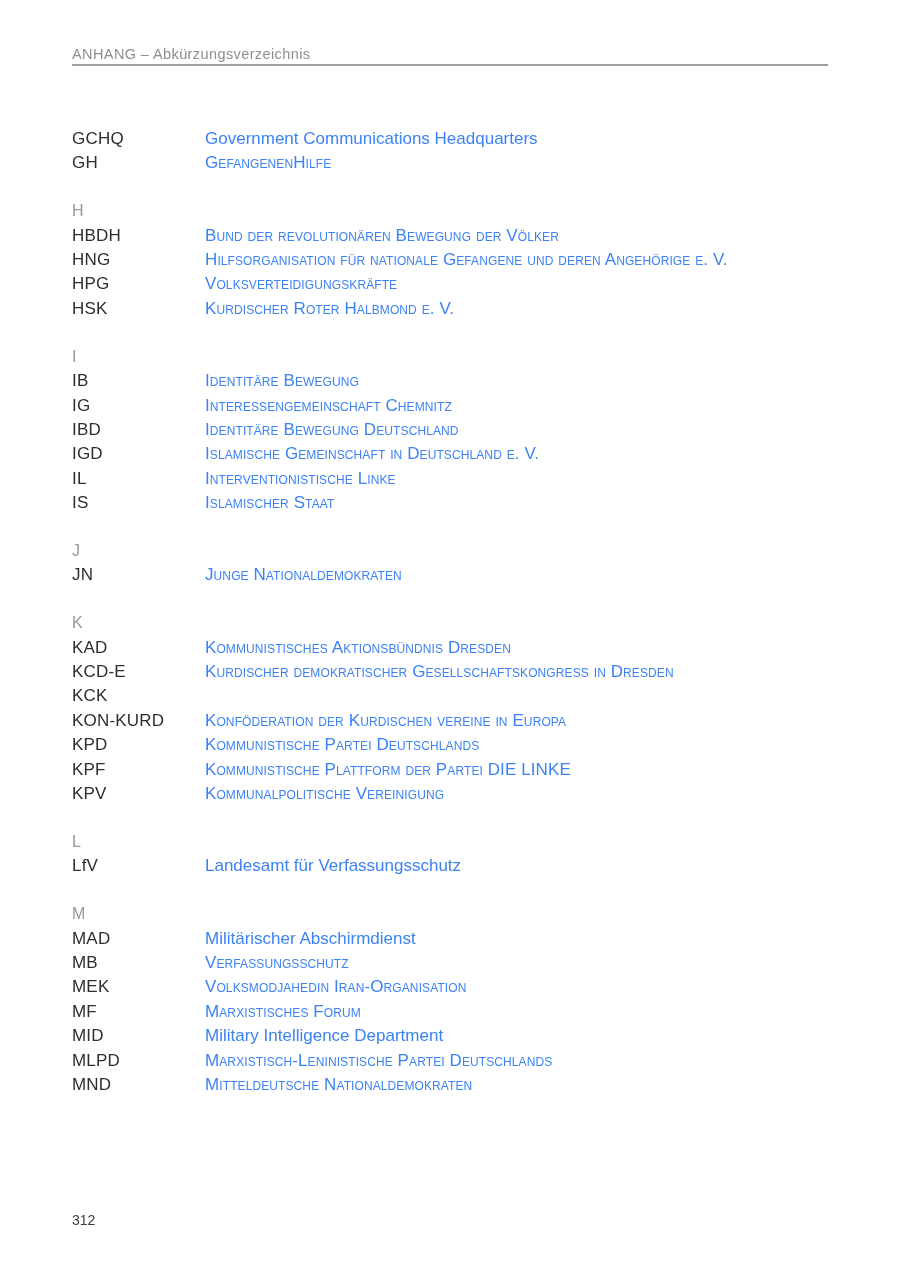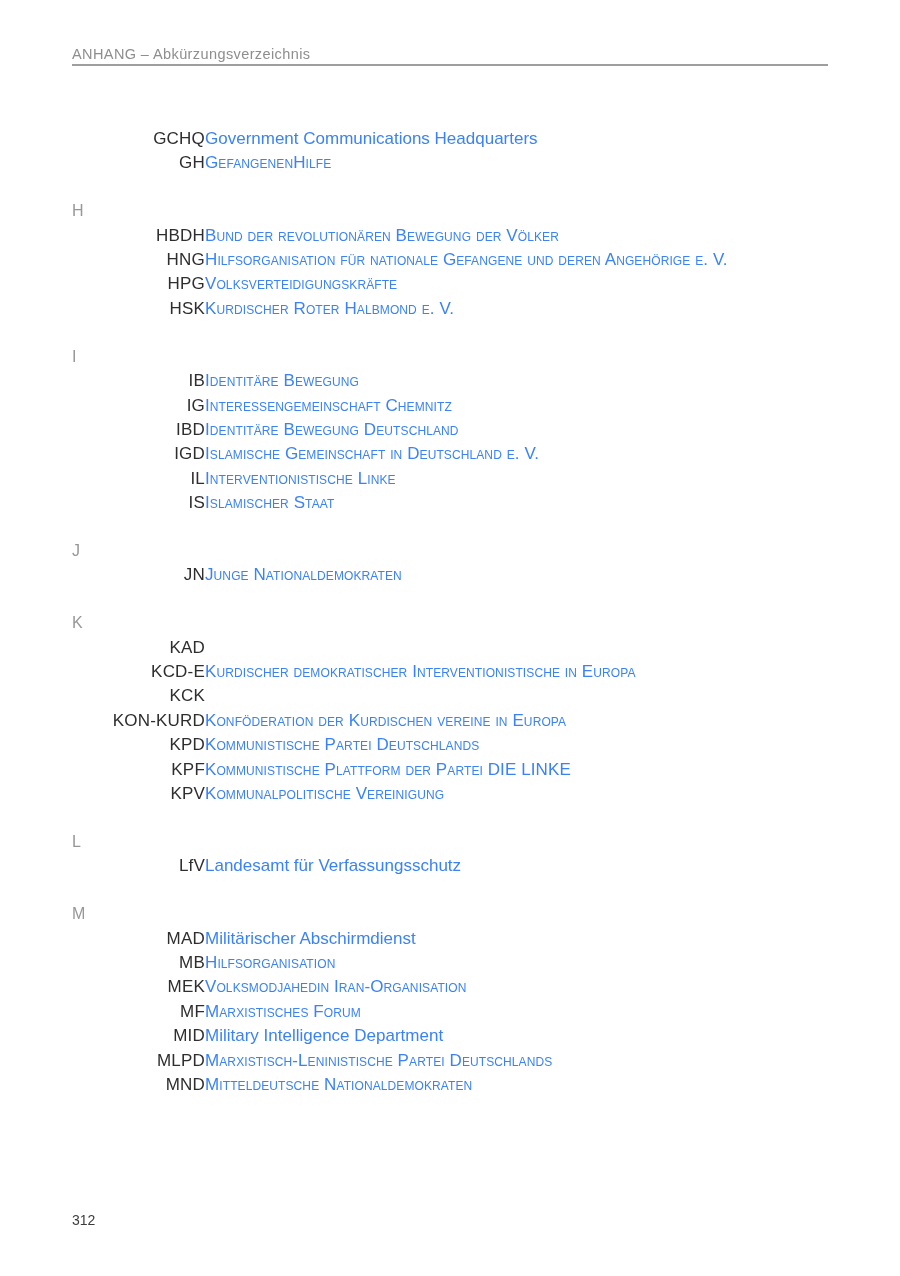--- a/index.html
+++ b/index.html
@@ -51,21 +51,20 @@
     display: flex;
     height: 24.4px;
     line-height: 24.4px;
     white-space: nowrap;
   }
   .abbr {
     flex: 0 0 133px;
     font-size: 17px;
     letter-spacing: 0.2px;
     color: #2e2e2e;
-    text-align: right;
   }
   .def {
     font-size: 17px;
     color: #3b82f6;
   }
   .def.sc {
     font-variant: small-caps;
     letter-spacing: 0.1px;
   }
   .page-number {
@@ -135,24 +134,25 @@
         <span class="def sc">Islamischer Staat</span>
       </div>
       <div class="section-letter">J</div>
       <div class="row">
         <span class="abbr">JN</span>
         <span class="def sc">Junge Nationaldemokraten</span>
       </div>
       <div class="section-letter">K</div>
       <div class="row">
         <span class="abbr">KAD</span>
+        <span class="def sc">Kommunistisches Aktionsbündnis Dresden</span>
       </div>
       <div class="row">
         <span class="abbr">KCD-E</span>
-        <span class="def sc">Kurdischer demokratischer Interventionistische in Europa</span>
+        <span class="def sc">Kurdischer demokratischer Gesellschaftskongress in Dresden</span>
       </div>
       <div class="row">
         <span class="abbr">KCK</span>
       </div>
       <div class="row">
         <span class="abbr">KON-KURD</span>
         <span class="def sc">Konföderation der Kurdischen vereine in Europa</span>
       </div>
       <div class="row">
         <span class="abbr">KPD</span>
@@ -171,21 +171,21 @@
         <span class="abbr">LfV</span>
         <span class="def">Landesamt für Verfassungsschutz</span>
       </div>
       <div class="section-letter">M</div>
       <div class="row">
         <span class="abbr">MAD</span>
         <span class="def">Militärischer Abschirmdienst</span>
       </div>
       <div class="row">
         <span class="abbr">MB</span>
-        <span class="def sc">Hilfsorganisation</span>
+        <span class="def sc">Verfassungsschutz</span>
       </div>
       <div class="row">
         <span class="abbr">MEK</span>
         <span class="def sc">Volksmodjahedin Iran-Organisation</span>
       </div>
       <div class="row">
         <span class="abbr">MF</span>
         <span class="def sc">Marxistisches Forum</span>
       </div>
       <div class="row">

